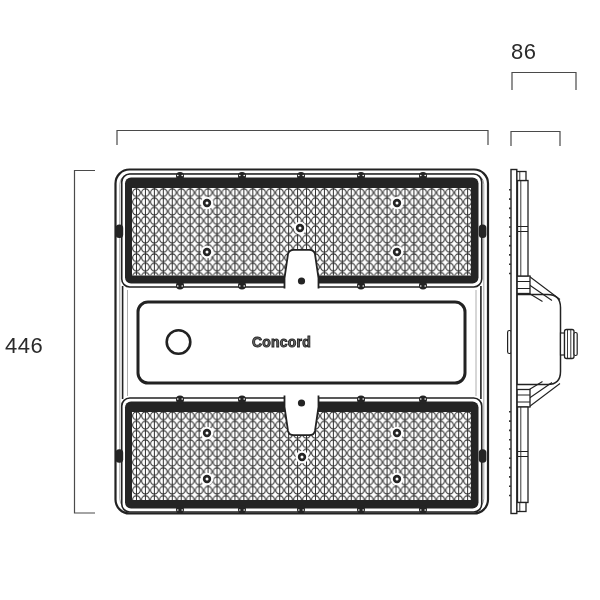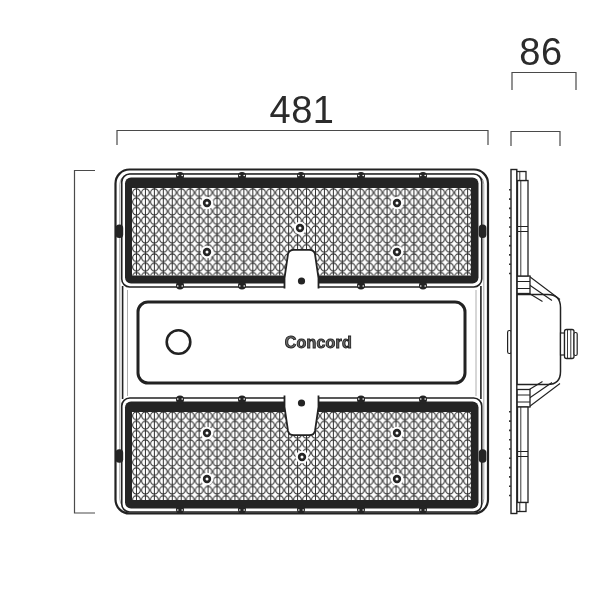--- a/index.html
+++ b/index.html
@@ -2,26 +2,26 @@
 <html><head>
 <meta charset="utf-8">
 <style>
   html,body{margin:0;padding:0;background:#fff;}
   .canvas{
     position:relative;width:600px;height:600px;background:#ffffff;overflow:hidden;
     font-family:"Liberation Sans", sans-serif;
   }
   .drawing-svg{position:absolute;left:0;top:0;}
   .dim-label{
-    position:absolute;color:#2b2b2b;font-size:38px;line-height:34px;
-    text-align:center;letter-spacing:0.5px;
+    position:absolute;color:#2b2b2b;font-size:22px;line-height:34px;
+    text-align:left;letter-spacing:0.5px;
   }
   .brand-label{
-    position:absolute;left:252px;top:335px;width:100px;text-align:right;
-    font-size:16px;line-height:15px;font-weight:bold;letter-spacing:0.2px;
+    position:absolute;left:252px;top:335px;width:100px;text-align:left;
+    font-size:14px;line-height:15px;font-weight:bold;letter-spacing:0.2px;
     color:#6b6b6b;-webkit-text-stroke:0.9px #1f1f1f;
   }
   .lbl-w481{left:252px;top:93px;width:100px;}
   .lbl-h446{left:5px;top:329px;width:64px;}
   .lbl-d86{left:511px;top:35px;width:60px;}
   .lbl-d66{left:505px;top:93px;width:60px;}
 </style>
 </head>
 <body>
 
@@ -229,17 +229,17 @@
 
       <g fill="#fff">
         <rect x="560.5" y="333" width="4" height="22" stroke-width="1.2"></rect>
         <rect x="564.5" y="329.5" width="9.5" height="29" rx="2" stroke-width="1.3"></rect>
         <path d="M567.5,330 V358 M570.8,330 V358" stroke-width="0.9" fill="none"></path>
         <rect x="574" y="332.5" width="3.2" height="23" rx="1.5" stroke-width="1.2"></rect>
       </g>
     </g>
   </svg>
 
-  <span class="dim-label lbl-w481">481</span>
+  <span class="dim-label lbl-h446">446</span>
   <span class="dim-label lbl-d86">86</span>
   <span class="brand-label">Concord</span>
 
 </div>
 
 </body></html>

